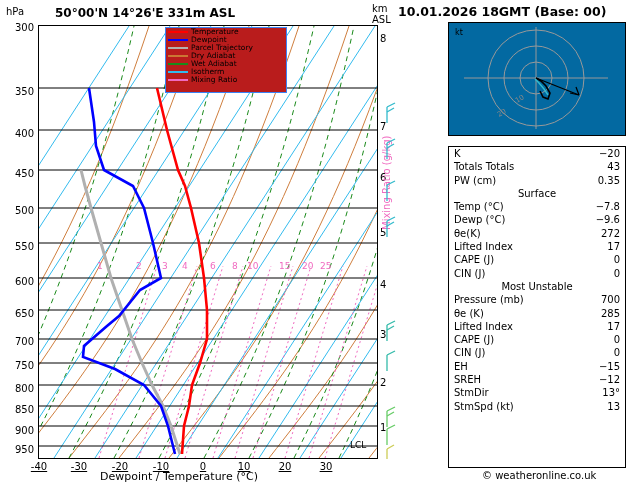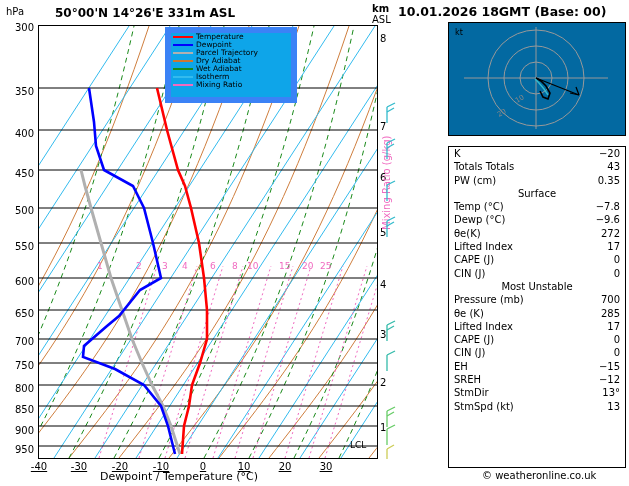--- a/index.html
+++ b/index.html
@@ -6,28 +6,28 @@
   body{width:629px;height:486px;background:#ffffff;font-family:"DejaVu Sans",sans-serif;overflow:hidden;}
   #root{position:relative;width:629px;height:486px;}
   .abs{position:absolute;}
   
   #skewt{left:0;top:0;width:396px;height:486px;}
   #plotbox{position:absolute;left:38px;top:25px;width:340px;height:434px;border:1px solid #000;box-sizing:border-box;background:#fff;overflow:hidden;}
   .ylab{position:absolute;left:0;width:34px;text-align:right;font-size:10px;color:#000;}
   .xlab{position:absolute;font-size:10px;color:#000;text-align:center;width:30px;text-decoration:underline;}
   .kmlab{position:absolute;font-size:10px;color:#000;left:380px;}
   .unit-hpa{position:absolute;left:6px;top:6px;font-size:10px;}
-  .unit-km{position:absolute;left:372px;top:3px;font-size:10px;font-weight:bold;}
+  .unit-km{position:absolute;left:372px;top:3px;font-size:10px;}
   .unit-asl{position:absolute;left:372px;top:14px;font-size:10px;}
   .title-left{position:absolute;left:55px;top:6px;font-size:12px;font-weight:bold;}
   .xtitle{position:absolute;left:100px;top:470px;font-size:11px;}
   .mixlabel{position:absolute;font-size:9px;color:#f06ac0;}
   .mixratio-axis{position:absolute;left:381px;top:230px;font-size:10px;color:#f06ac0;
        transform:rotate(-90deg);transform-origin:left top;white-space:nowrap;}
-  .legendbox{position:absolute;left:165px;top:27px;width:120px;height:64px;background:#0ea5e9;border:6px solid #3b82f6;font-size:7.5px;}
+  .legendbox{position:absolute;left:165px;top:27px;width:120px;height:64px;background:#b91c1c;border:1px solid #3b82f6;font-size:7.5px;}
   .legendrow{height:8px;line-height:8px;padding-left:2px;white-space:nowrap;}
   .lswatch{display:inline-block;width:20px;height:0;border-top:2px solid #000;vertical-align:middle;margin-right:3px;}
   .lcl{position:absolute;left:350px;top:440px;font-size:9px;color:#000;}
   
   #right{left:396px;top:0;width:233px;height:486px;}
   .rtitle{position:absolute;left:2px;top:4px;font-size:12.5px;font-weight:bold;white-space:nowrap;}
   #hodo{position:absolute;left:52px;top:22px;width:176px;height:112px;border:1px solid #000;background:#0369a1;}
   #tablebox{position:absolute;left:52px;top:146px;width:176px;height:320px;border:1px solid #000;background:#fff;font-size:10px;}
   .trow{display:flex;justify-content:space-between;padding:0 5px;line-height:13.3px;height:13.3px;}
   .trow .k{white-space:nowrap;}

